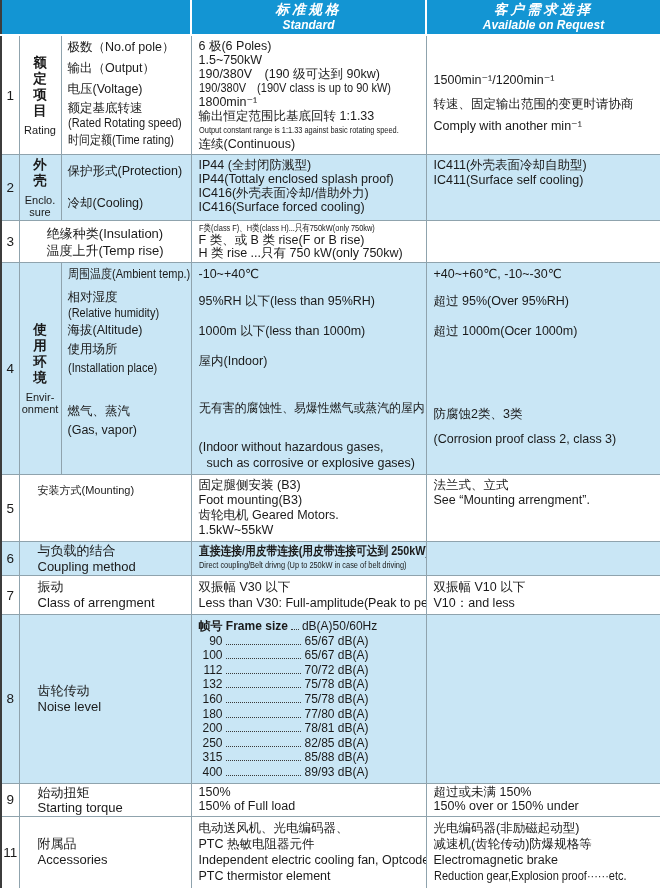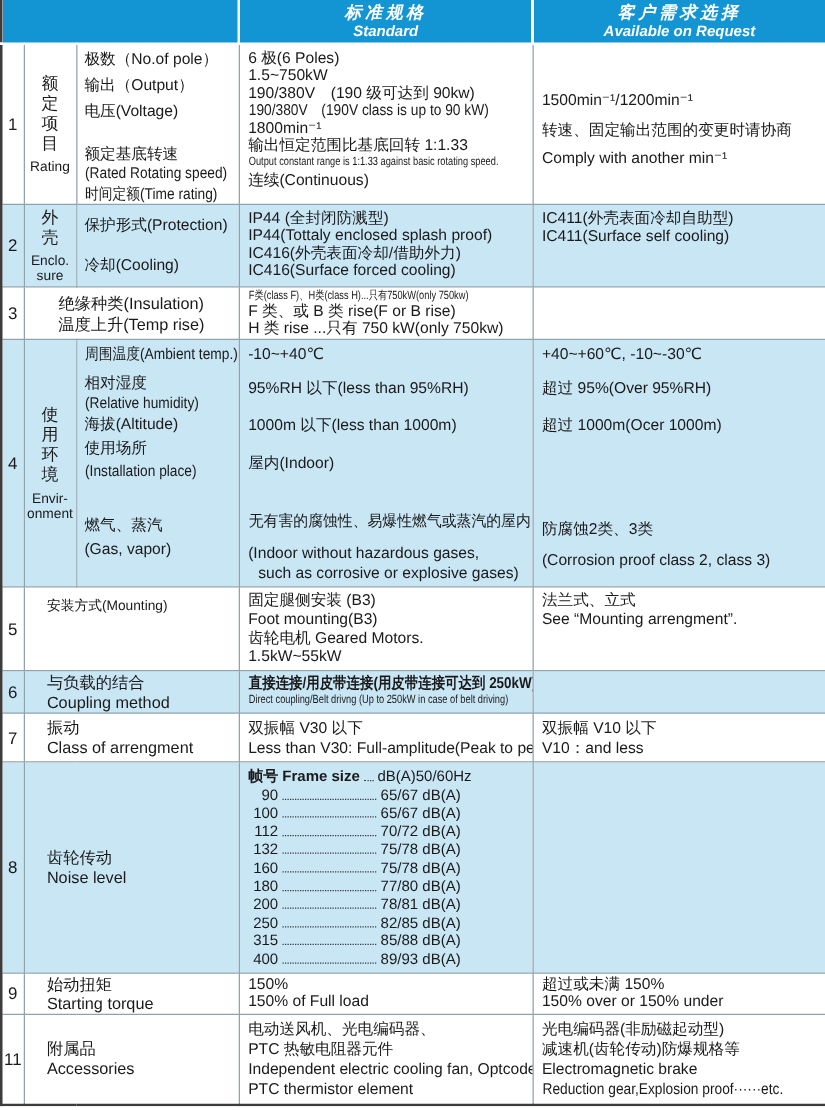--- a/index.html
+++ b/index.html
@@ -11,21 +11,21 @@
   thead th:first-child{border-left:0;}
   thead th:last-child{border-right:0;}
   .h-zh{font-size:13.5px;font-weight:bold;letter-spacing:3px;line-height:16px;}
   .h-en{font-size:12px;line-height:14px;}
   .alt td{background:#c9e6f5;}
   tr.hr1{height:114px} tr.hr2{height:61px} tr.hr3{height:38px} tr.hr4{height:195px}
   tr.hr5{height:67px} tr.hr6{height:34px} tr.hr7{height:37px} tr.hr8{height:167px}
   tr.hr9{height:32px} tr.hr10{height:32px} tr.hr11{height:73px}
   .c-num{text-align:center;vertical-align:middle;font-size:13.5px;}
   .c-cat{vertical-align:middle;text-align:center;padding:2px 0;}
-  .vcjk{width:1em;margin:0 auto;font-size:13.5px;line-height:16px;word-break:break-all;text-align:center;}
+  .vcjk{width:1em;margin:0 auto;font-size:13.5px;line-height:16px;word-break:break-all;text-align:center;font-weight:bold;}
   .cat-en{font-size:11px;line-height:12px;margin-top:5px;}
   .cat-en2{font-size:11px;line-height:12px;}
   .c-lab{font-size:12.5px;padding:3px 2px 0 6px;}
   .lb{line-height:15px;white-space:nowrap;}
   .c-lbm{vertical-align:middle;font-size:13px;line-height:16px;padding-left:18px;}
   .c-lbm .lb{line-height:16px;}
   .c-lbm-top{vertical-align:top;font-size:11px;padding:8px 2px 0 18px;}
   .c-lbc{vertical-align:middle;text-align:center;font-size:13px;line-height:17px;}
   .c-std,.c-req{font-size:12.5px;padding:3px 7px;}
   .ln{line-height:15px;white-space:nowrap;}
@@ -73,21 +73,21 @@
     <tr class="hr1">
       <td class="c-num">1</td>
       <td class="c-cat">
         <div class="vcjk">额定项目</div>
         <div class="cat-en">Rating</div>
       </td>
       <td class="c-lab">
         <div class="lb" style="margin-top:1px">极数（No.of pole）</div>
         <div class="lb" style="margin-top:6px">输出（Output）</div>
         <div class="lb" style="margin-top:6px">电压(Voltage)</div>
-        <div class="lb" style="margin-top:19px">额定基底转速</div>
+        <div class="lb" style="margin-top:4px">额定基底转速</div>
         <div class="lb fit">(Rated Rotating speed)</div>
         <div class="lb fit" style="margin-top:2px">时间定额(Time rating)</div>
       </td>
       <td class="c-std lh14">
         <div class="ln">6 极(6 Poles)</div>
         <div class="ln">1.5~750kW</div>
         <div class="ln">190/380V　(190 级可达到 90kw)</div>
         <div class="ln fit">190/380V　(190V class is up to 90 kW)</div>
         <div class="ln">1800min⁻¹</div>
         <div class="ln">输出恒定范围比基底回转 1:1.33</div>
@@ -154,21 +154,21 @@
         <div class="lb fit" style="margin-top:4px">(Installation place)</div>
         <div class="lb" style="margin-top:28px">燃气、蒸汽</div>
         <div class="lb" style="margin-top:4px">(Gas, vapor)</div>
       </td>
       <td class="c-std">
         <div class="ln" style="margin-top:1px">-10~+40℃</div>
         <div class="ln" style="margin-top:12px">95%RH 以下(less than 95%RH)</div>
         <div class="ln" style="margin-top:15px">1000m 以下(less than 1000m)</div>
         <div class="ln" style="margin-top:15px">屋内(Indoor)</div>
         <div class="ln fit95" style="margin-top:32px">无有害的腐蚀性、易爆性燃气或蒸汽的屋内</div>
-        <div class="ln" style="margin-top:10px">(Indoor without hazardous gases,</div>
+        <div class="ln" style="margin-top:24px">(Indoor without hazardous gases,</div>
         <div class="ln indent" style="margin-top:1px">such as corrosive or explosive gases)</div>
       </td>
       <td class="c-req">
         <div class="ln" style="margin-top:1px">+40~+60℃, -10~-30℃</div>
         <div class="ln" style="margin-top:12px">超过 95%(Over 95%RH)</div>
         <div class="ln" style="margin-top:15px">超过 1000m(Ocer 1000m)</div>
         <div class="ln" style="margin-top:68px">防腐蚀2类、3类</div>
         <div class="ln" style="margin-top:10px">(Corrosion proof class 2, class 3)</div>
       </td>
     </tr>

